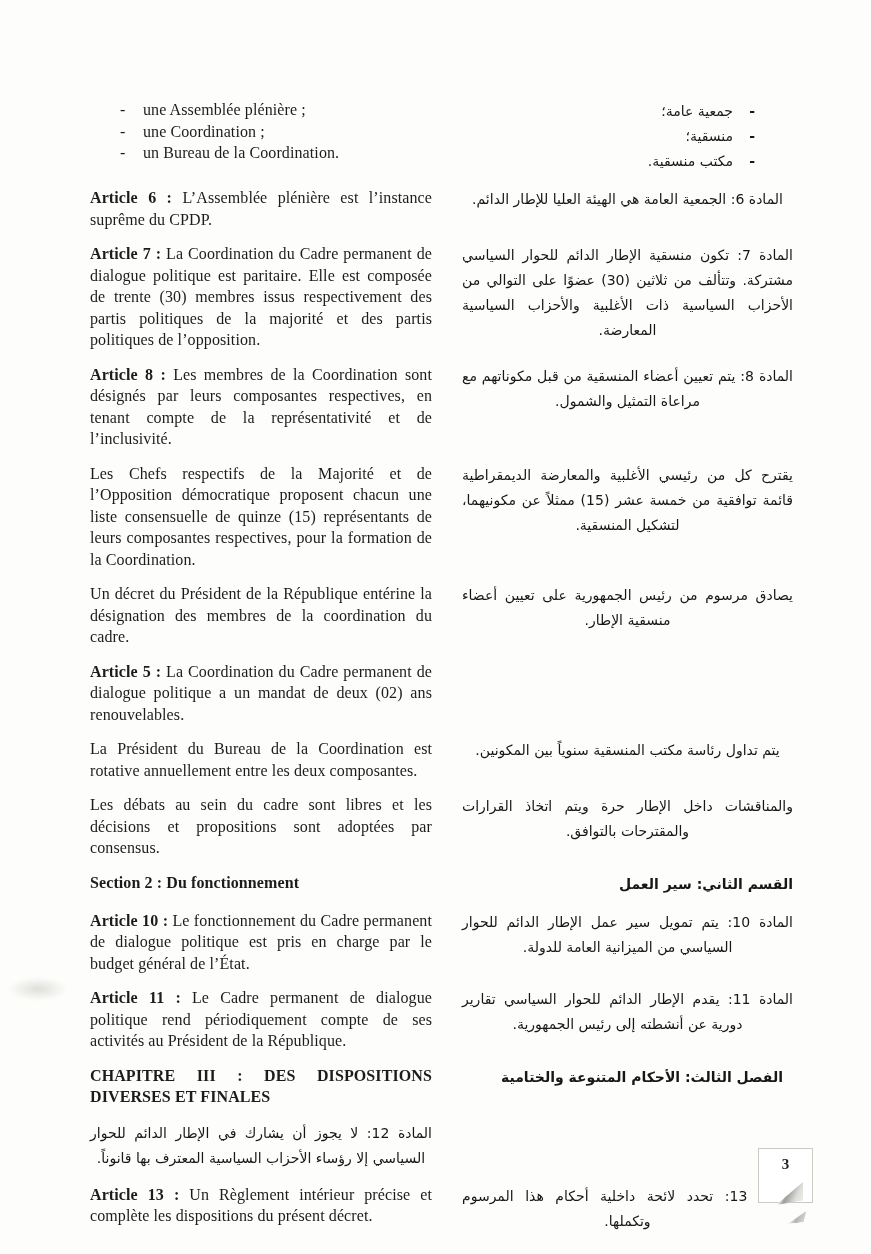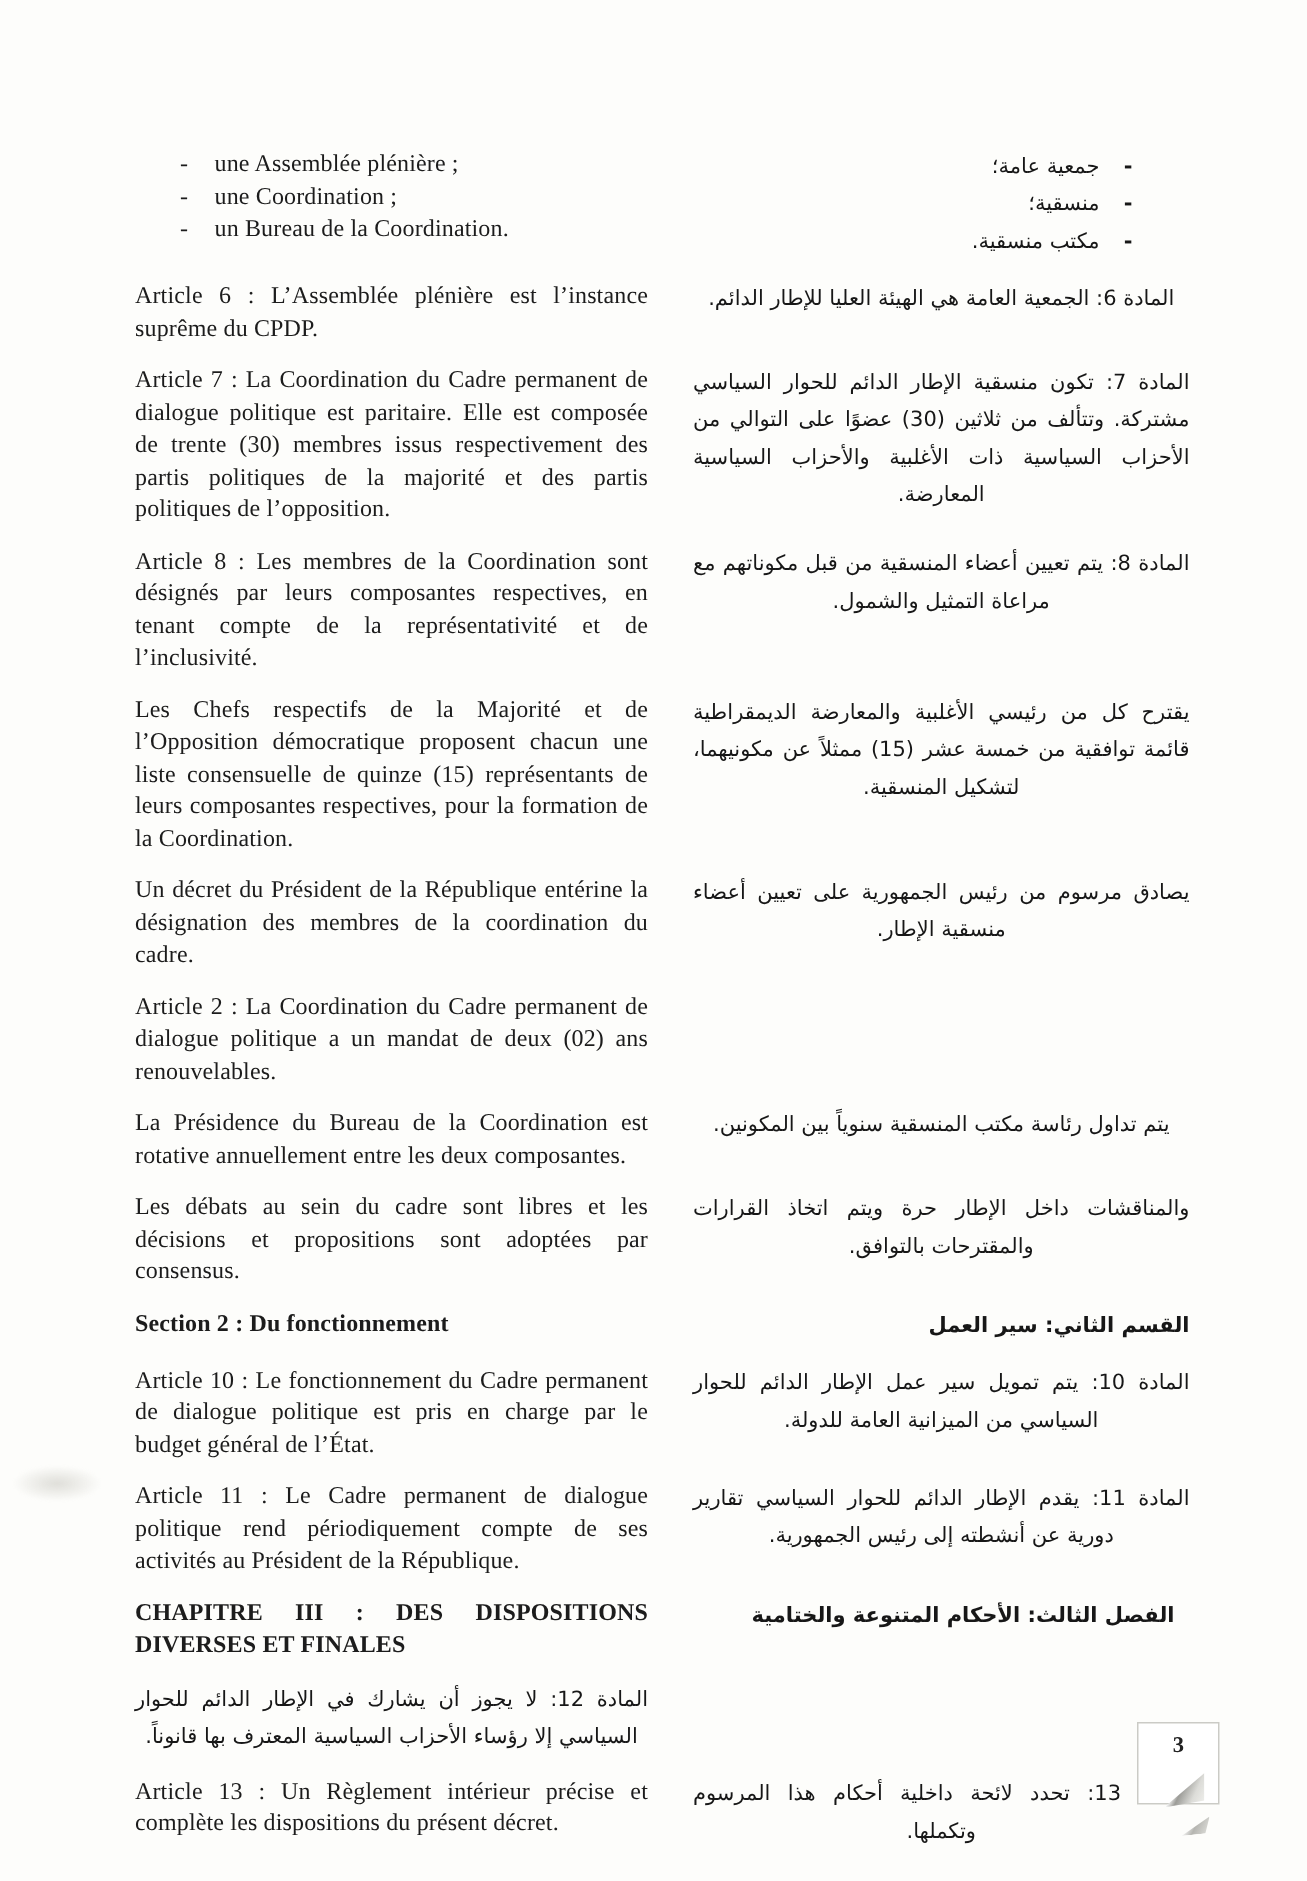--- a/index.html
+++ b/index.html
@@ -23,21 +23,21 @@
   
   .fr{
     font-family:"Liberation Serif", serif;
     font-size:16px;
     line-height:21.5px;
     color:#1c1c1c;
     text-align:justify;
     text-align-last:left;
     letter-spacing:.1px;
   }
-  .fr b{font-weight:400;}
+  .fr b{font-weight:700;}
   .fr-head{font-weight:700;}
   .fr-li{
     display:flex;
     padding-left:30px;
   }
   .fr-li .dash{width:23px;flex:0 0 23px;}
   
   .ar{
     font-family:"DejaVu Sans", sans-serif;
     font-size:14px;
@@ -159,25 +159,25 @@
     <div class="fr"><span>Les Chefs respectifs de la Majorité et de l’Opposition démocratique proposent chacun une liste consensuelle de quinze (15) représentants de leurs composantes respectives, pour la formation de la Coordination.</span></div>
     <div class="ar"><span>يقترح كل من رئيسي الأغلبية والمعارضة الديمقراطية قائمة توافقية من خمسة عشر (15) ممثلاً عن مكونيهما، لتشكيل المنسقية.</span></div>
   </div>
 
   <div class="row">
     <div class="fr"><span>Un décret du Président de la République entérine la désignation des membres de la coordination du cadre.</span></div>
     <div class="ar"><span>يصادق مرسوم من رئيس الجمهورية على تعيين أعضاء منسقية الإطار.</span></div>
   </div>
 
   <div class="row">
-    <div class="fr"><b>Article 2 :</b> <span>La Coordination du Cadre permanent de dialogue politique a un mandat de deux (02) ans renouvelables.</span></div>
-  </div>
-
-  <div class="row">
-    <div class="fr"><span>La Présidence du Bureau de la Coordination est rotative annuellement entre les deux composantes.</span></div>
+    <div class="fr"><b>Article 5 :</b> <span>La Coordination du Cadre permanent de dialogue politique a un mandat de deux (02) ans renouvelables.</span></div>
+  </div>
+
+  <div class="row">
+    <div class="fr"><span>La Président du Bureau de la Coordination est rotative annuellement entre les deux composantes.</span></div>
     <div class="ar"><span>يتم تداول رئاسة مكتب المنسقية سنوياً بين المكونين.</span></div>
   </div>
 
   <div class="row">
     <div class="fr"><span>Les débats au sein du cadre sont libres et les décisions et propositions sont adoptées par consensus.</span></div>
     <div class="ar"><span>والمناقشات داخل الإطار حرة ويتم اتخاذ القرارات والمقترحات بالتوافق.</span></div>
   </div>
 
   <div class="row">
     <div class="fr fr-head">Section 2 : Du fonctionnement</div>

